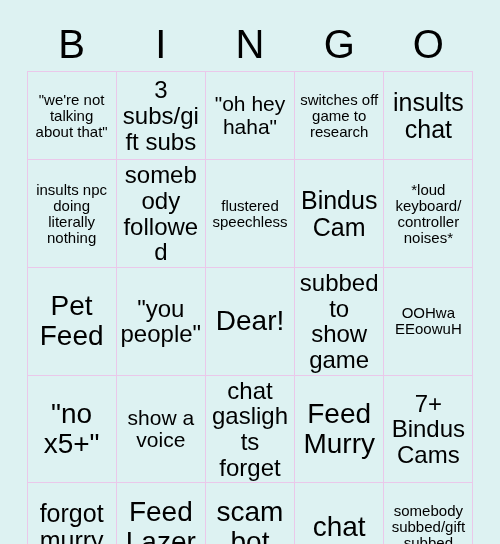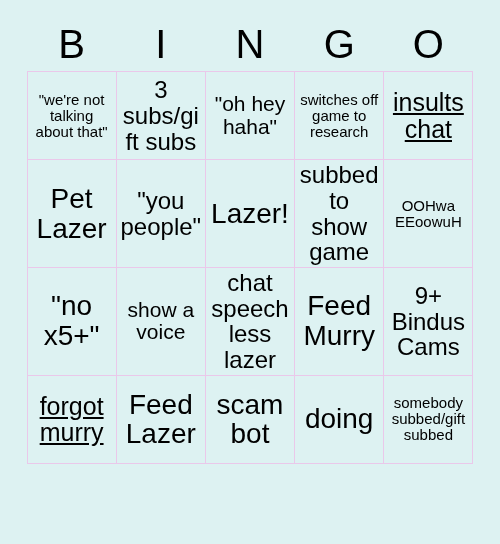--- a/index.html
+++ b/index.html
@@ -54,21 +54,21 @@
     overflow: hidden;
   }
   .cell-text {
     display: block;
     line-height: 1.07;
     word-wrap: break-word;
     overflow-wrap: break-word;
   }
   
   .fs-xxl { font-size: 28px; }
-  .fs-xl  { font-size: 25px; text-decoration: underline; }
+  .fs-xl  { font-size: 25px; }
   .fs-l   { font-size: 21px; }
   .fs-m   { font-size: 24px; }
   .fs-s   { font-size: 15px; }
 </style>
 </head>
 <body>
 
 <div class="bingo-card">
 
   <div class="header-row">
@@ -93,64 +93,81 @@
           </td>
         <td>
             <span class="cell-text fs-s">switches off game to research</span>
           </td>
         <td>
             <span class="cell-text fs-xl">insults chat</span>
           </td>
       </tr>
       <tr>
         <td>
-            <span class="cell-text fs-xxl">Pet Lazer</span>
+            <span class="cell-text fs-s">insults npc doing literally nothing</span>
+          </td>
+        <td>
+            <span class="cell-text fs-m">somebody followed</span>
+          </td>
+        <td>
+            <span class="cell-text fs-s">flustered speechless</span>
+          </td>
+        <td>
+            <span class="cell-text fs-xl">Bindus Cam</span>
+          </td>
+        <td>
+            <span class="cell-text fs-s">*loud keyboard/ controller noises*</span>
+          </td>
+      </tr>
+      <tr>
+        <td>
+            <span class="cell-text fs-xxl">Pet Feed</span>
           </td>
         <td>
             <span class="cell-text fs-m">"you people"</span>
           </td>
         <td>
-            <span class="cell-text fs-xxl">Lazer!</span>
+            <span class="cell-text fs-xxl">Dear!</span>
           </td>
         <td>
             <span class="cell-text fs-m">subbed to show game</span>
           </td>
         <td>
             <span class="cell-text fs-s">OOHwa EEoowuH</span>
           </td>
       </tr>
       <tr>
         <td>
             <span class="cell-text fs-xxl">"no x5+"</span>
           </td>
         <td>
             <span class="cell-text fs-l">show a voice</span>
           </td>
         <td>
-            <span class="cell-text fs-m">chat speechless lazer</span>
+            <span class="cell-text fs-m">chat gaslights forget</span>
           </td>
         <td>
             <span class="cell-text fs-xxl">Feed Murry</span>
           </td>
         <td>
-            <span class="cell-text fs-m">9+ Bindus Cams</span>
+            <span class="cell-text fs-m">7+ Bindus Cams</span>
           </td>
       </tr>
       <tr>
         <td>
             <span class="cell-text fs-xl">forgot murry</span>
           </td>
         <td>
             <span class="cell-text fs-xxl">Feed Lazer</span>
           </td>
         <td>
             <span class="cell-text fs-xxl">scam bot</span>
           </td>
         <td>
-            <span class="cell-text fs-xxl">doing</span>
+            <span class="cell-text fs-xxl">chat</span>
           </td>
         <td>
             <span class="cell-text fs-s">somebody subbed/gift subbed</span>
           </td>
       </tr>
     </tbody>
   </table>
 
 </div>
 

